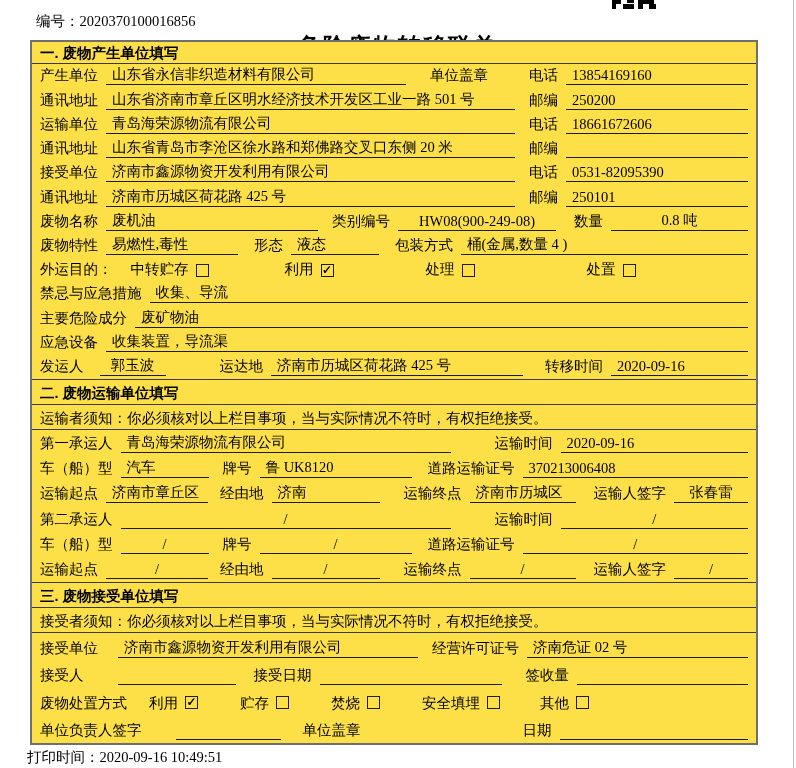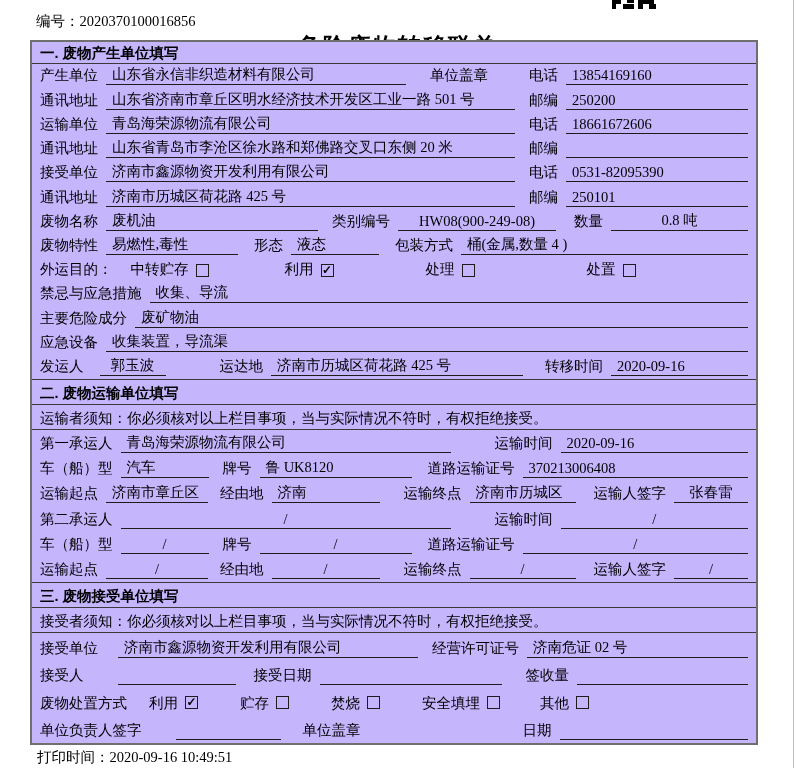--- a/index.html
+++ b/index.html
@@ -10,40 +10,40 @@
   
   .topbar{position:relative;height:36px;}
   .serial{position:absolute;left:36px;top:12px;white-space:nowrap;}
   .doc-title{position:absolute;left:0;right:0;top:3px;text-align:center;
              font-family:"Liberation Sans","DejaVu Sans",sans-serif;font-weight:700;
              font-size:23px;letter-spacing:2px;margin-top:28px;}
   .qr{position:absolute;left:612px;top:0;width:46px;height:10px;}
   .qr div{position:absolute;background:#000;}
   
   .form{position:absolute;left:30px;top:40px;width:728px;height:705px;
-        border:2px solid #6f6f6f;display:flex;flex-direction:column;background:#c4b5fd;}
+        border:2px solid #6f6f6f;display:flex;flex-direction:column;background:#fde047;}
   .sec-header{font-family:"Liberation Sans","DejaVu Sans",sans-serif;font-weight:700;
               font-size:14.5px;padding:2px 8px 0;border-bottom:1.6px solid #3a3a3a;}
   .sec-header.h1{height:23px;}
   .sec-header.bt{border-top:1.6px solid #3a3a3a;height:26.6px;padding-top:4px;}
   .notice{height:26px;padding:4px 8px 0;border-bottom:1.6px solid #3a3a3a;white-space:nowrap;}
   .rows-s1 .row{height:24.23px;}
   .rows-s2 .row{height:25.33px;}
   .rows-s3 .row{height:27.45px;}
   .row{display:flex;align-items:flex-end;padding:0 8px 3px 8px;}
   .lbl{white-space:nowrap;flex:0 0 auto;}
   .val{border-bottom:1px solid #1c1c1c;white-space:nowrap;overflow:hidden;
        padding:0 4px 0 6px;margin-left:8px;flex:0 0 auto;}
   .grow{flex:1 1 auto;}
   .ctr{text-align:center;padding:0 2px;}
   .plain{margin-left:8px;white-space:nowrap;}
   .cb{display:inline-block;width:13px;height:13px;border:1.6px solid #1c1c1c;
       margin-left:7px;flex:0 0 auto;line-height:10px;text-align:center;font-size:12px;
       font-weight:700;align-self:center;margin-top:4px;}
-  .print-time{position:absolute;left:37px;top:748px;white-space:nowrap;}
+  .print-time{position:absolute;left:27px;top:748px;white-space:nowrap;}
 </style>
 </head>
 <body>
 
 <div class="edge-line"></div>
 
 <div class="topbar">
   <div class="serial"><span>编号：</span><span>2020370100016856</span></div>
   <div class="doc-title">危险废物转移联单</div>
   <div class="qr">

